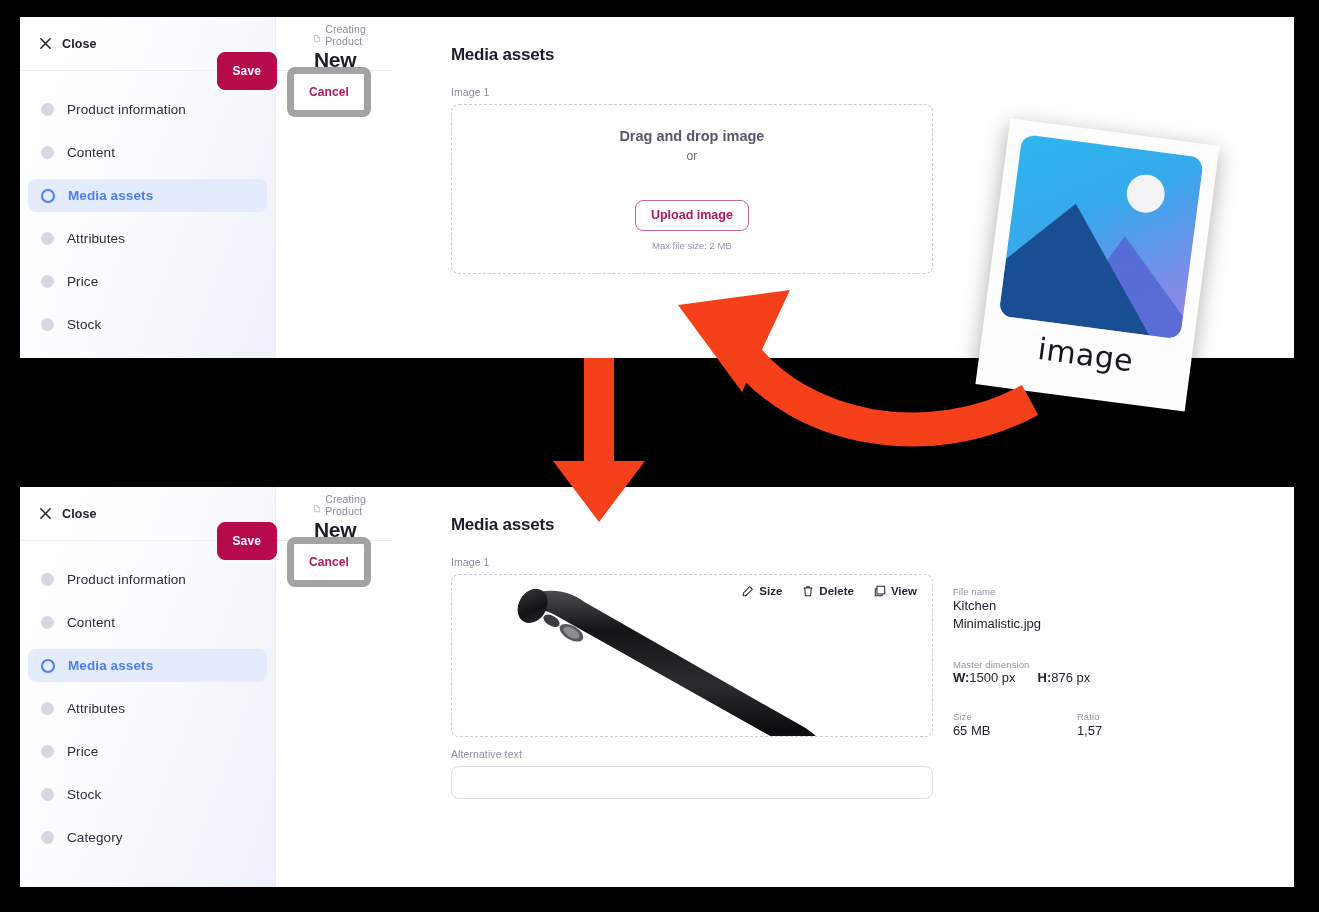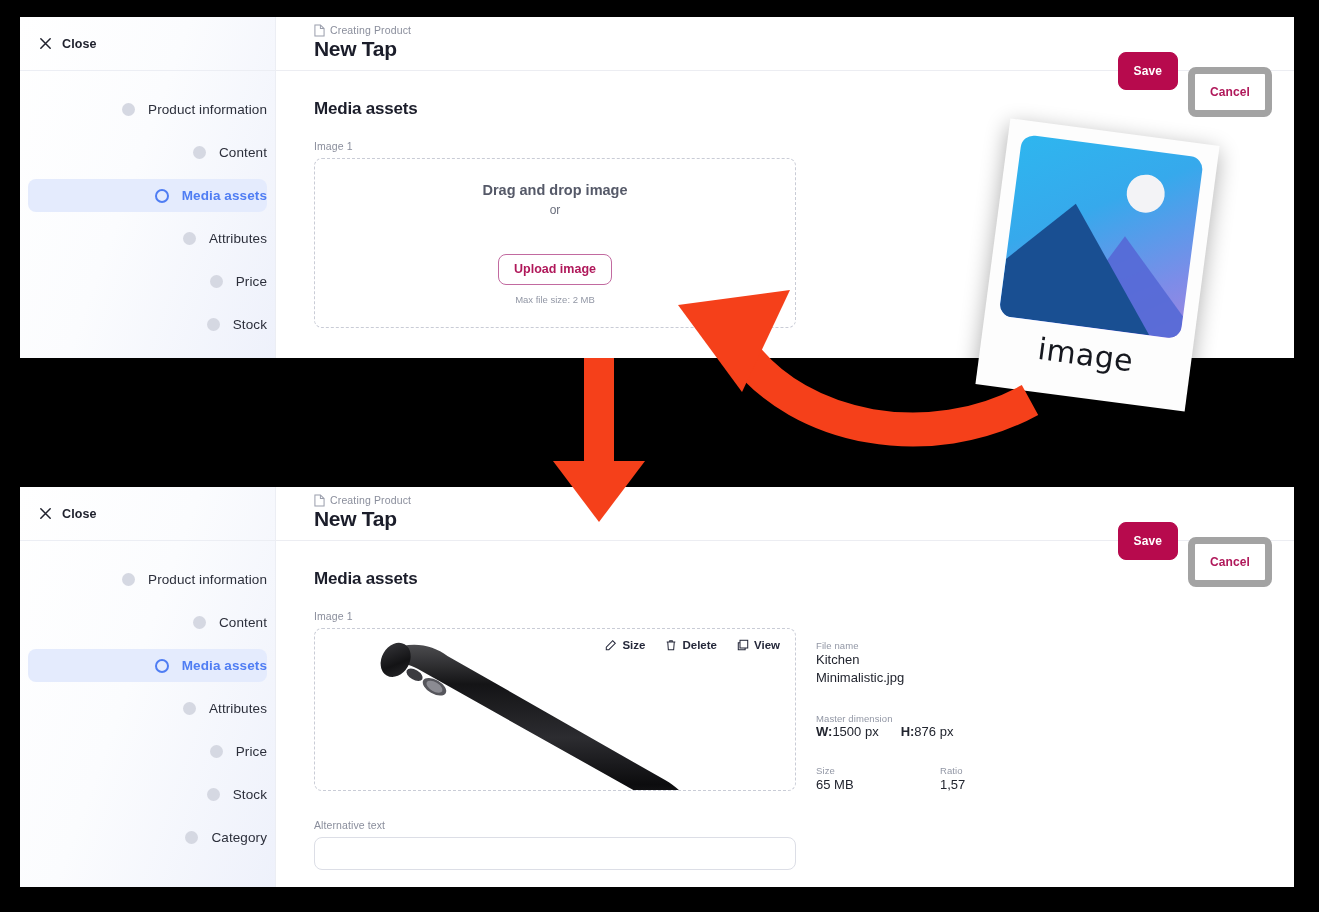--- a/index.html
+++ b/index.html
@@ -51,40 +51,39 @@
 
   .nav { padding-top: 22px; }
   .nav-item {
     display: flex; align-items: center;
     height: 33px;
     margin: 0 8px 0 8px;
     padding-left: 13px;
     border-radius: 8px;
     cursor: pointer;
     gap: 13px;
-    justify-content: flex-end;
   }
   .nav-item .dot {
     width: 13px; height: 13px; border-radius: 50%;
     background: #d5d8e2; flex: 0 0 13px;
   }
   .nav-item .nav-lbl {
     font-size: 13.5px; color: #2c2f3b; letter-spacing: .1px;
   }
   .nav-item.active { background: #e4ebfd; }
   .nav-item.active .dot {
     background: transparent;
     border: 2.2px solid #4f7df3;
     width: 14px; height: 14px; flex: 0 0 14px;
   }
   .nav-item.active .nav-lbl { color: #4f7df3; font-weight: 600; }
   .nav-item + .nav-item { margin-top: 10px; }
 
   
-  .main { flex: 1 1 auto; display: flex; flex-direction: column; min-width:0; }
+  .main { flex: 1 1 auto; display: flex; min-width:0;gap:20px; }
   .main-head {
     height: 54px; flex: 0 0 54px;
     border-bottom: 1px solid #ecedf2;
     display: flex; align-items: flex-start;
     padding: 6px 22px 0 38px;
     position: relative;
   }
   .crumbline { display: flex; align-items: center; gap: 5px; }
   .crumbline .doc-ico { width: 11px; height: 13px; display:block; }
   .crumb-txt { font-size: 10.5px; color: #8a8e9c; letter-spacing:.15px; }
@@ -158,21 +157,21 @@
 
   .meta { padding-top: 12px; }
   .meta-label { font-size: 9.5px; color:#9297a5; letter-spacing:.1px; }
   .meta-value { font-size: 13px; color:#22252f; line-height:1.38; }
   .meta-block + .meta-block { margin-top: 26px; }
   .meta-cols { display:flex; }
   .meta-cols > div:first-child { width: 124px; }
   .dim-line { font-size:13px; color:#22252f; display:flex; gap:22px; }
   .dim-line b { font-weight:700; }
 
-  .alt-wrap { margin-top: 25px; }
+  .alt-wrap { margin-top: 8px; }
   .alt-input {
     width: 482px; height: 33px;
     border:1px solid #dcdee6; border-radius:8px;
     background:#fff; font-family:inherit; font-size:13px;
     padding: 0 11px; color:#22252f; outline:none;
   }
 
   
   .overlay { position:absolute; inset:0; pointer-events:none; z-index: 50; }
 

